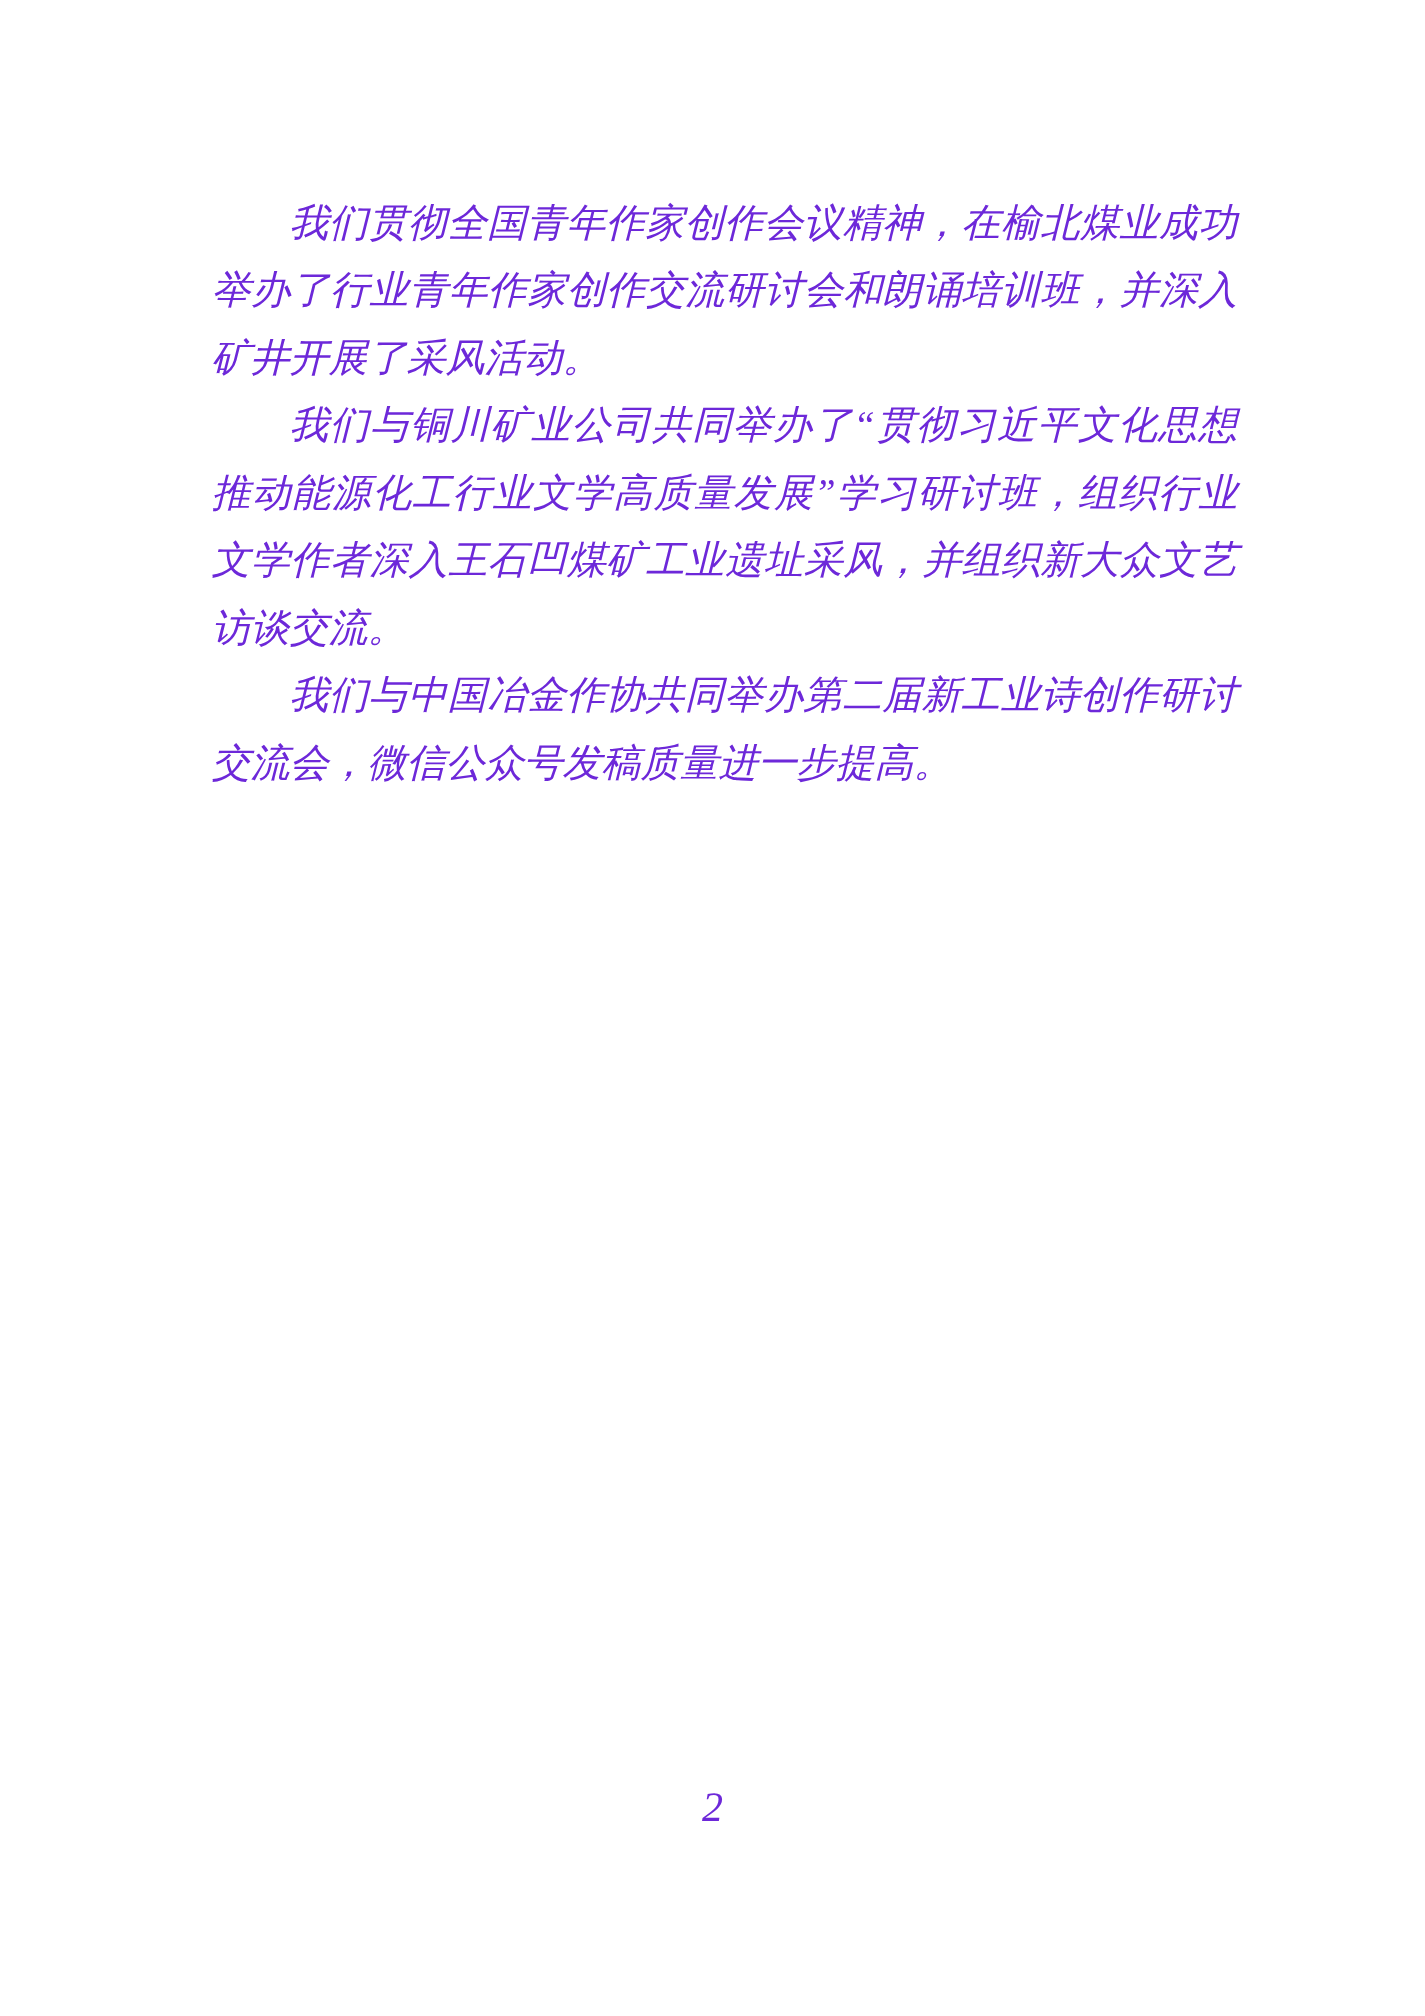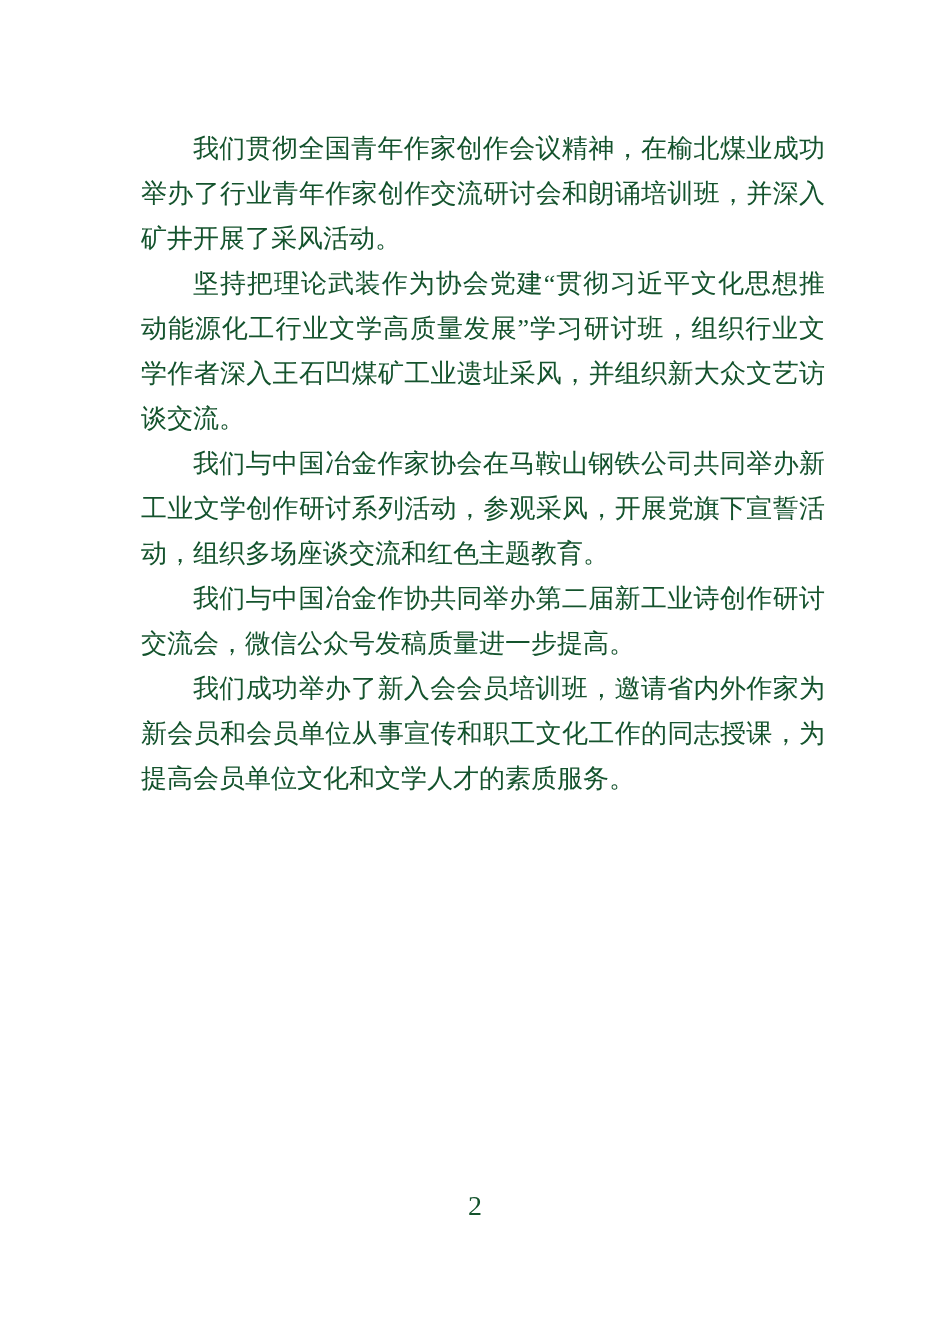--- a/index.html
+++ b/index.html
@@ -7,21 +7,22 @@
     padding: 0;
     background: #ffffff;
   }
   .page {
     position: relative;
     width: 950px;
     height: 1344px;
     background: #ffffff;
     overflow: hidden;
     font-family: "Liberation Serif", serif;
-    color: #14532d;
+    color: #6d28d9;
+    font-style: italic;
   }
   .content {
     position: absolute;
     left: 141px;
     top: 126px;
     width: 684px;
   }
   .para {
     margin: 0;
     font-size: 26px;
@@ -42,19 +43,17 @@
     font-family: "Liberation Serif", serif;
   }
 </style>
 </head>
 <body>
 
 <div class="page">
   <div class="content">
 
   <p class="para">我们贯彻全国青年作家创作会议精神，在榆北煤业成功举办了行业青年作家创作交流研讨会和朗诵培训班，并深入矿井开展了采风活动。</p>
-      <p class="para">坚持把理论武装作为协会党建“贯彻习近平文化思想推动能源化工行业文学高质量发展”学习研讨班，组织行业文学作者深入王石凹煤矿工业遗址采风，并组织新大众文艺访谈交流。</p>
-      <p class="para">我们与中国冶金作家协会在马鞍山钢铁公司共同举办新工业文学创作研讨系列活动，参观采风，开展党旗下宣誓活动，组织多场座谈交流和红色主题教育。</p>
+      <p class="para">我们与铜川矿业公司共同举办了“贯彻习近平文化思想推动能源化工行业文学高质量发展”学习研讨班，组织行业文学作者深入王石凹煤矿工业遗址采风，并组织新大众文艺访谈交流。</p>
       <p class="para">我们与中国冶金作协共同举办第二届新工业诗创作研讨交流会，微信公众号发稿质量进一步提高。</p>
-      <p class="para">我们成功举办了新入会会员培训班，邀请省内外作家为新会员和会员单位从事宣传和职工文化工作的同志授课，为提高会员单位文化和文学人才的素质服务。</p>
     </div>
   <div class="page-number">2</div>
 </div>
 
 </body></html>

